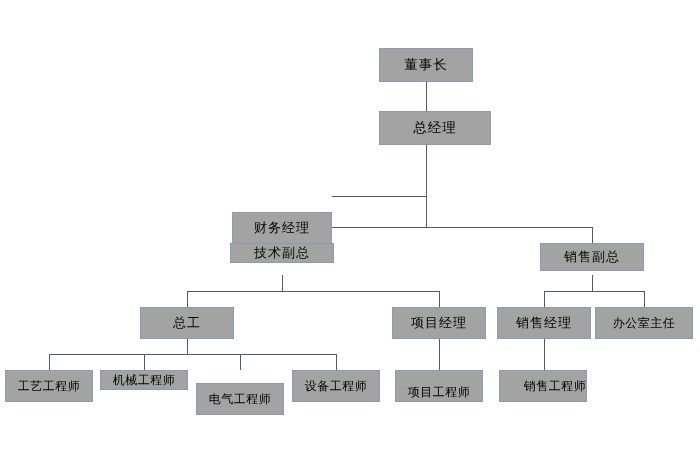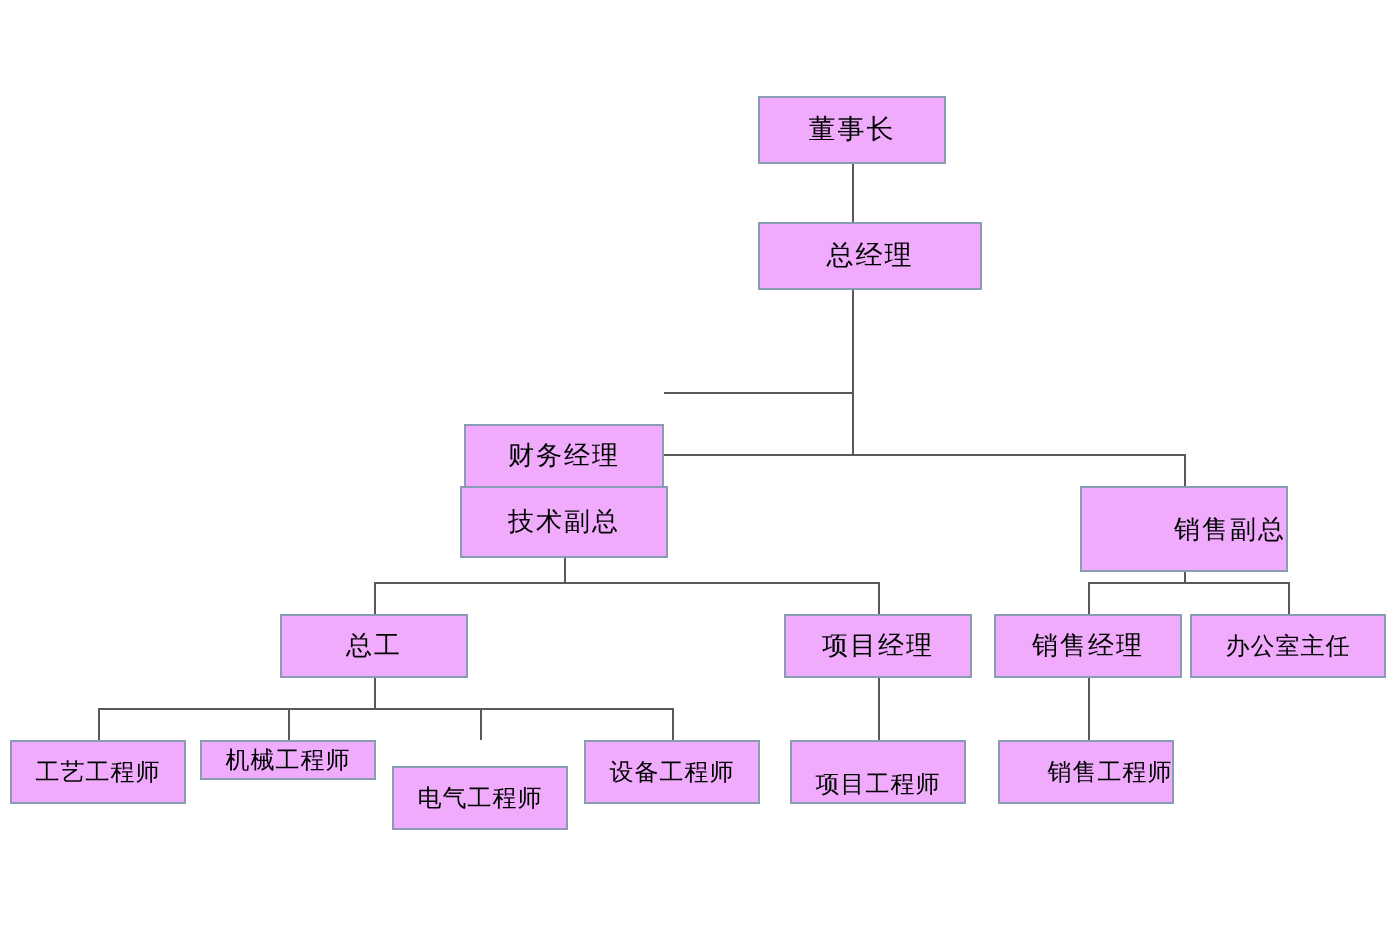--- a/index.html
+++ b/index.html
@@ -14,21 +14,21 @@
     overflow: hidden;
   }
   #chart {
     position: relative;
     width: 700px;
     height: 473px;
   }
   .node {
     position: absolute;
     box-sizing: border-box;
-    background: #f0abfc;
+    background: #a3a3a3;
     border: 1px solid #8a9bb5;
     color: #000000;
     display: flex;
     align-items: center;
     justify-content: center;
     font-size: 13px;
     letter-spacing: 1px;
     white-space: nowrap;
   }
   .node.lvl1 { font-size: 13.5px; }
@@ -83,25 +83,25 @@
   </div>
 
   <div class="node lvl1" style="left:379px; top:111px; width:112px; height:34px;">
     <span>总经理</span>
   </div>
 
   <div class="node" style="left:232px; top:180px; width:100px; height:32px;margin-top:32px;">
     <span>财务经理</span>
   </div>
 
-  <div class="node" style="left:230px; top:243px; width:104px; height:36px;">
+  <div class="node" style="left:230px; top:243px; width:104px; height:20px;">
     <span>技术副总</span>
   </div>
 
-  <div class="node" style="left:540px; top:243px; width:104px; height:43px;justify-content:flex-end;">
+  <div class="node" style="left:540px; top:243px; width:104px; height:28px;">
     <span>销售副总</span>
   </div>
 
   <div class="node" style="left:140px; top:307px; width:94px; height:32px;">
     <span>总工</span>
   </div>
 
   <div class="node" style="left:392px; top:307px; width:94px; height:32px;">
     <span>项目经理</span>
   </div>

